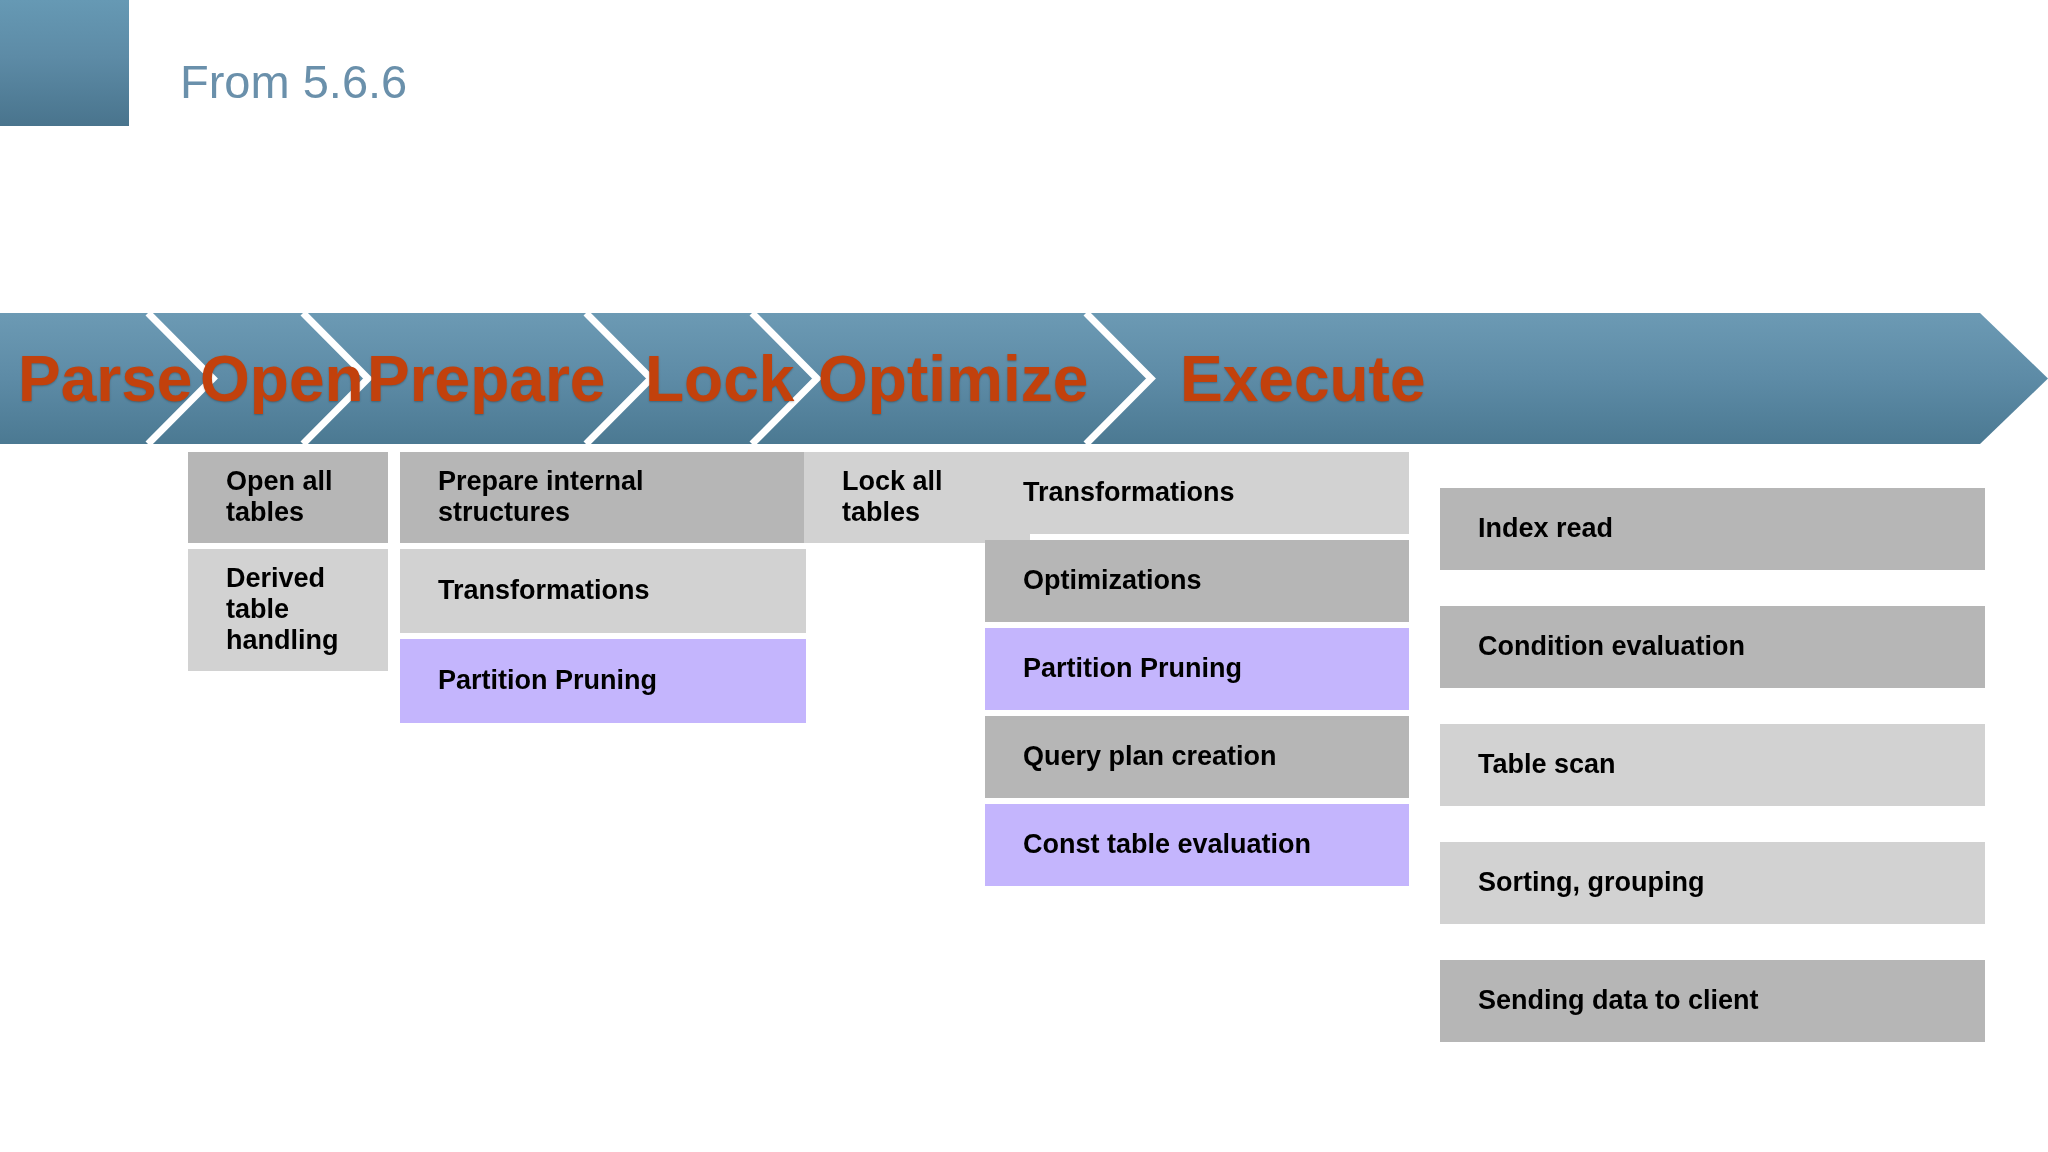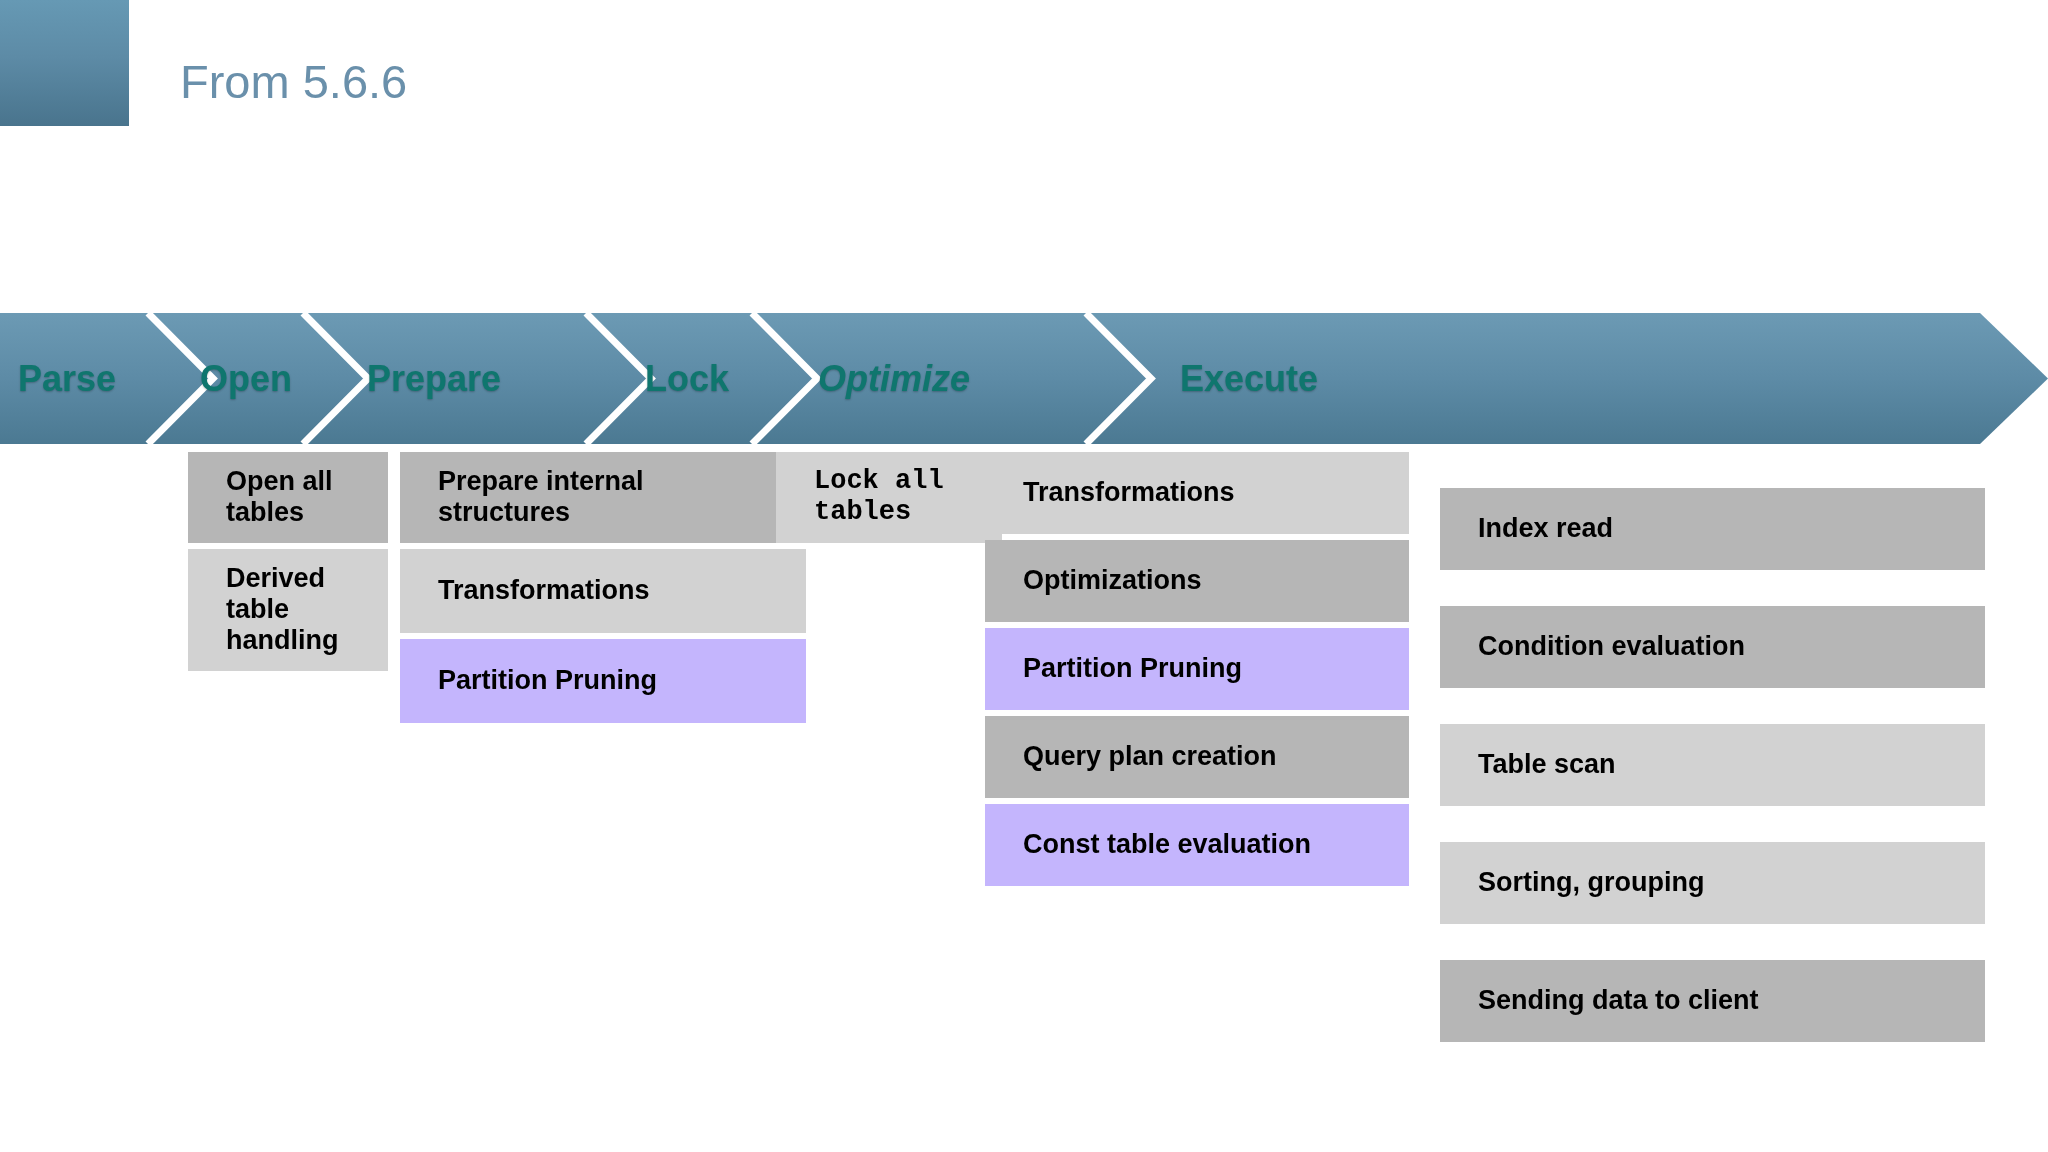--- a/index.html
+++ b/index.html
@@ -50,23 +50,23 @@
     left: 0; top: 313px;
     width: 2048px; height: 131px;
   }
   #process-banner svg { display: block; }
 
   .stage-label {
     position: absolute;
     top: 0; height: 131px;
     display: flex;
     align-items: center;
-    font-size: 36px;
+    font-size: 64px;
     font-weight: bold;
-    color: #0f766e;
+    color: #c2410c;
     text-shadow: 0 1px 2px rgba(0,0,0,0.25);
     white-space: nowrap;
     pointer-events: auto;
   }
 
   
   .detail-col {
     position: absolute;
     top: 452px;
   }
@@ -82,21 +82,21 @@
     align-items: center;
     min-height: 50px;
   }
   .tone-dark   { background: #b6b6b6; }
   .tone-light  { background: #d2d2d2; }
   .tone-accent { background: #c4b5fd; }
 
   
   #col-open    { left: 188px;  width: 200px; }
   #col-prepare { left: 400px;  width: 406px; }
-  #col-lock    { left: 776px;  width: 226px; font-family: Liberation Mono, monospace; }
+  #col-lock    { left: 804px;  width: 226px; }
   #col-optimize{ left: 985px;  width: 424px; }
   #col-execute { left: 1440px; width: 545px; }
 
   #col-open .detail-box    { min-height: 84px; }
   #col-prepare .detail-box { min-height: 84px; }
   #col-lock .detail-box    { min-height: 84px; }
   #col-optimize .detail-box{ min-height: 82px; }
   #col-execute .detail-box { min-height: 82px; margin-top: 36px; }
 
   
@@ -133,21 +133,21 @@
       <polyline points="586,0 651,65.5 586,131"></polyline>
       <polyline points="752,0 817,65.5 752,131"></polyline>
       <polyline points="1086,0 1151,65.5 1086,131"></polyline>
     </g>
   </svg>
 
   <div class="stage-label" style="left:18px;">Parse</div>
   <div class="stage-label" style="left:200px;">Open</div>
   <div class="stage-label" style="left:367px;">Prepare</div>
   <div class="stage-label" style="left:645px;">Lock</div>
-  <div class="stage-label" style="left:818px;font-style:italic;">Optimize</div>
+  <div class="stage-label" style="left:818px;">Optimize</div>
   <div class="stage-label" style="left:1180px;">Execute</div>
 </div>
 
 <div class="detail-col" id="col-open">
   <div class="detail-box tone-dark">Open all tables</div>
   <div class="detail-box tone-light">Derived table handling</div>
 </div>
 
 <div class="detail-col" id="col-prepare">
   <div class="detail-box tone-dark">Prepare internal structures</div>

